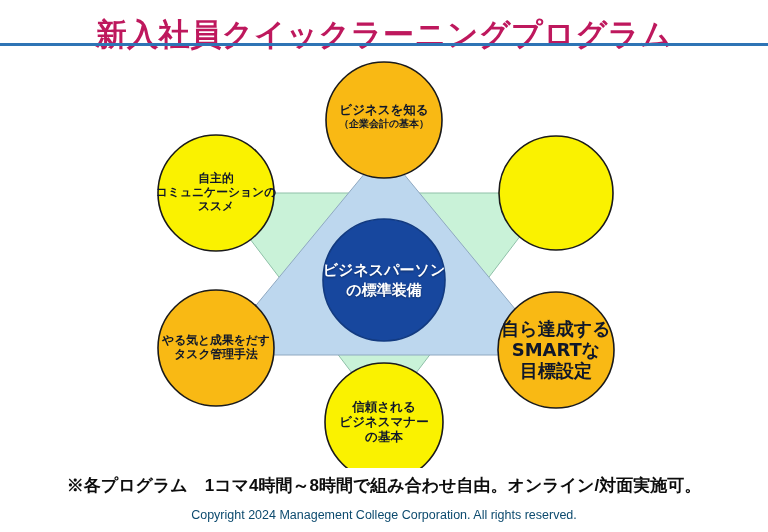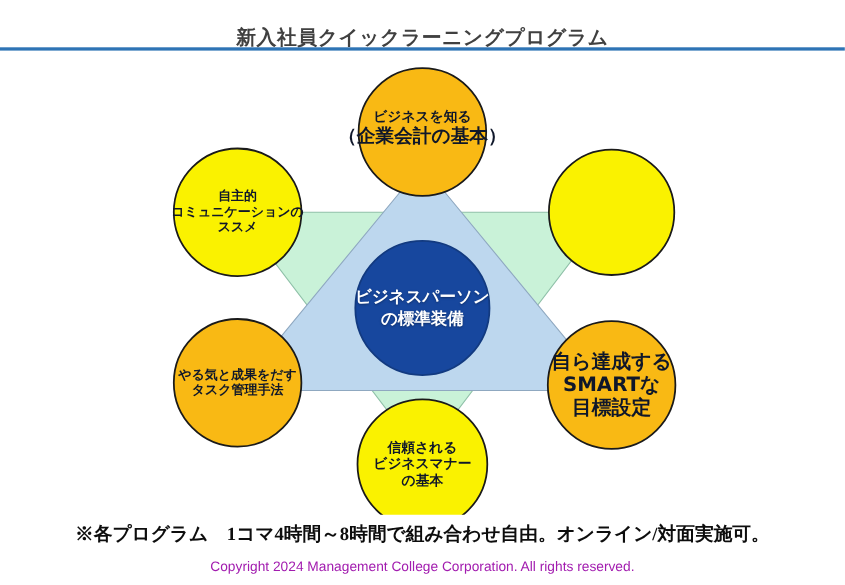--- a/index.html
+++ b/index.html
@@ -15,23 +15,23 @@
     position:absolute;left:0;top:0;width:768px;height:532px;
     background:#ffffff;
   }
 
   
   .title-bar{
     position:absolute;left:0;top:8px;width:768px;height:34px;
     display:flex;align-items:center;justify-content:center;
   }
   .title-text{
-    font-size:18px;
+    font-size:31px;
     font-weight:700;
-    color:#404040;
+    color:#be185d;
     letter-spacing:0.5px;
     line-height:1;
     white-space:nowrap;
     font-family:"DejaVu Sans","Liberation Sans",sans-serif;
     margin-top:19px;
   }
   .title-rule{
     position:absolute;left:0;top:43px;width:768px;height:3px;
     background:#2e74b5;
   }
@@ -50,21 +50,21 @@
     font-weight:700;
     color:#0f172a;
     line-height:1.18;
     white-space:pre-line;
     pointer-events:none;
     font-family:"DejaVu Sans","Liberation Sans",sans-serif;
   }
   .node-label.sz-13{font-size:12.5px;}
   .node-label.sz-12{font-size:11.8px;}
   .node-label.sz-14{font-size:18px;}
-  .node-label.sub{font-size:17px;display:block;}
+  .node-label.sub{font-size:10px;display:block;}
 
   .center-label{
     position:absolute;
     transform:translate(-50%,-50%);
     text-align:center;
     font-weight:700;
     color:#ffffff;
     font-size:15px;
     line-height:1.3;
     white-space:pre-line;
@@ -74,28 +74,28 @@
   }
 
   
   .footnote{
     position:absolute;left:0;top:474px;width:768px;
     text-align:center;
     font-size:17px;
     font-weight:700;
     color:#0d0d0d;
     white-space:nowrap;
-    font-family:Liberation Serif, serif;
+    font-family:Liberation Sans, sans-serif;
   }
   .copyright{
     position:absolute;left:0;top:508px;width:768px;
     text-align:center;
     font-size:12.5px;
     font-weight:400;
-    color:#a21caf;
+    color:#0c4a6e;
     white-space:nowrap;
     font-family:"Liberation Sans","DejaVu Sans",sans-serif;
   }
 </style>
 </head>
 <body>
 
 <div id="slide">
 
   <div class="title-bar">

